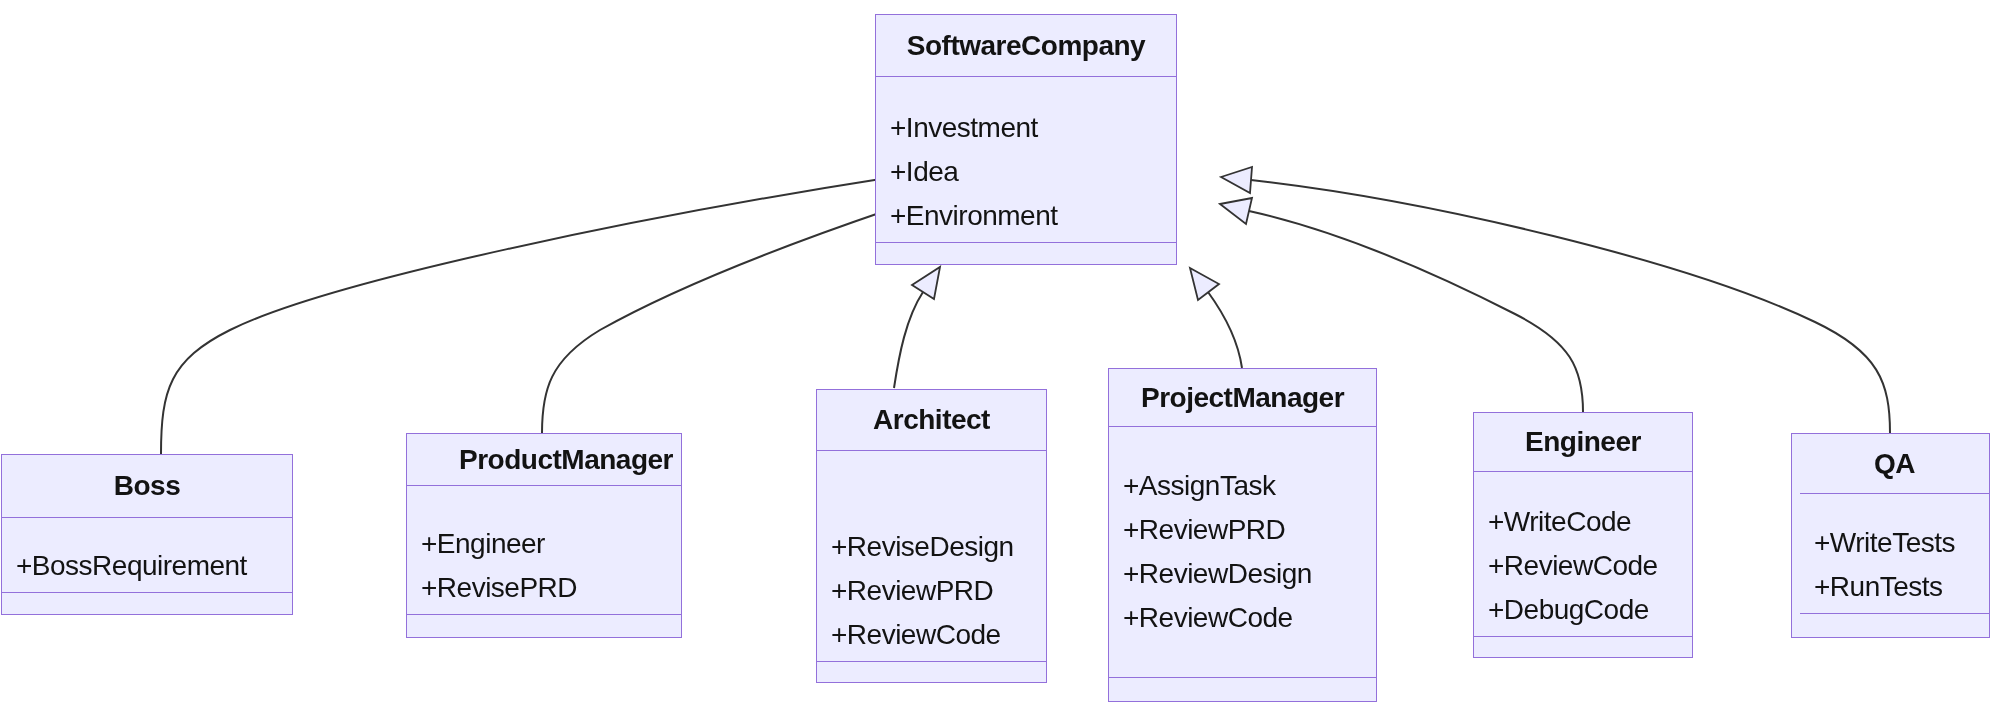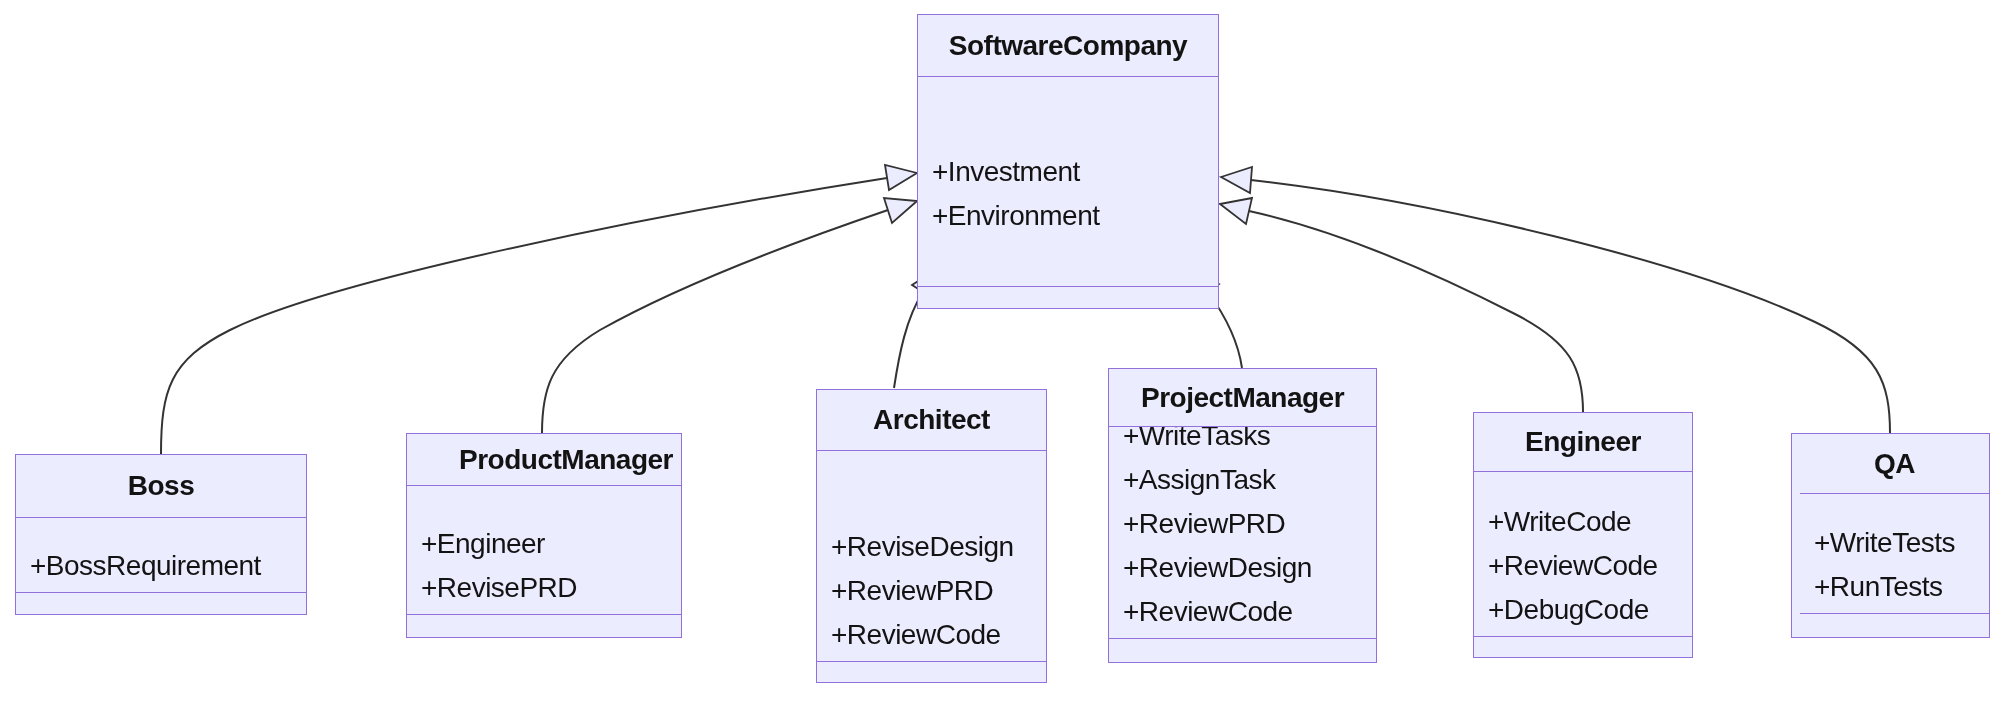--- a/index.html
+++ b/index.html
@@ -93,30 +93,31 @@
     <path class="edge" d="M1242,368 C1238,340 1224,314 1208,292"></path>
     <path class="arrow" d="M1190,268 L1219,284 L1198,300 Z"></path>
 
     <path class="edge" d="M1583,412 C1583,368 1570,342 1515,314 C1425,268 1330,229 1249,211"></path>
     <path class="arrow" d="M1220,204 L1252,198 L1246,224 Z"></path>
 
     <path class="edge" d="M1890,433 C1890,382 1878,352 1815,322 C1690,262 1430,200 1251,180"></path>
     <path class="arrow" d="M1221,177 L1252,167 L1250,193 Z"></path>
   </svg>
 
-  <div class="class-box" style="left:917px; top:14px; width:302px; height:295px;gap:44px;">
+  <div class="class-box" style="left:875px; top:14px; width:302px; height:251px;">
     <div class="class-title" style="height:62px;">SoftwareCompany</div>
     <div class="class-attrs">
       <div class="class-attr">+Investment</div>
+      <div class="class-attr">+Idea</div>
       <div class="class-attr">+Environment</div>
     </div>
     <div class="class-methods" style="height:22px;"></div>
   </div>
 
-  <div class="class-box" style="left:15px; top:454px; width:292px; height:161px;">
+  <div class="class-box" style="left:1px; top:454px; width:292px; height:161px;">
     <div class="class-title" style="height:63px;">Boss</div>
     <div class="class-attrs">
       <div class="class-attr">+BossRequirement</div>
     </div>
     <div class="class-methods" style="height:22px;"></div>
   </div>
 
   <div class="class-box" style="left:406px; top:433px; width:276px; height:205px;">
     <div class="class-title" style="height:52px;padding-left:44px;">ProductManager</div>
     <div class="class-attrs">
@@ -129,21 +130,21 @@
   <div class="class-box" style="left:778px; top:389px; width:231px; height:294px;margin-left:38px;">
     <div class="class-title" style="height:61px;">Architect</div>
     <div class="class-attrs">
       <div class="class-attr">+ReviseDesign</div>
       <div class="class-attr">+ReviewPRD</div>
       <div class="class-attr">+ReviewCode</div>
     </div>
     <div class="class-methods" style="height:21px;"></div>
   </div>
 
-  <div class="class-box" style="left:1108px; top:368px; width:269px; height:295px;">
+  <div class="class-box" style="left:1108px; top:368px; width:269px; height:334px;gap:33px;">
     <div class="class-title" style="height:58px;">ProjectManager</div>
     <div class="class-attrs">
       <div class="class-attr">+WriteTasks</div>
       <div class="class-attr">+AssignTask</div>
       <div class="class-attr">+ReviewPRD</div>
       <div class="class-attr">+ReviewDesign</div>
       <div class="class-attr">+ReviewCode</div>
     </div>
     <div class="class-methods" style="height:24px;"></div>
   </div>

